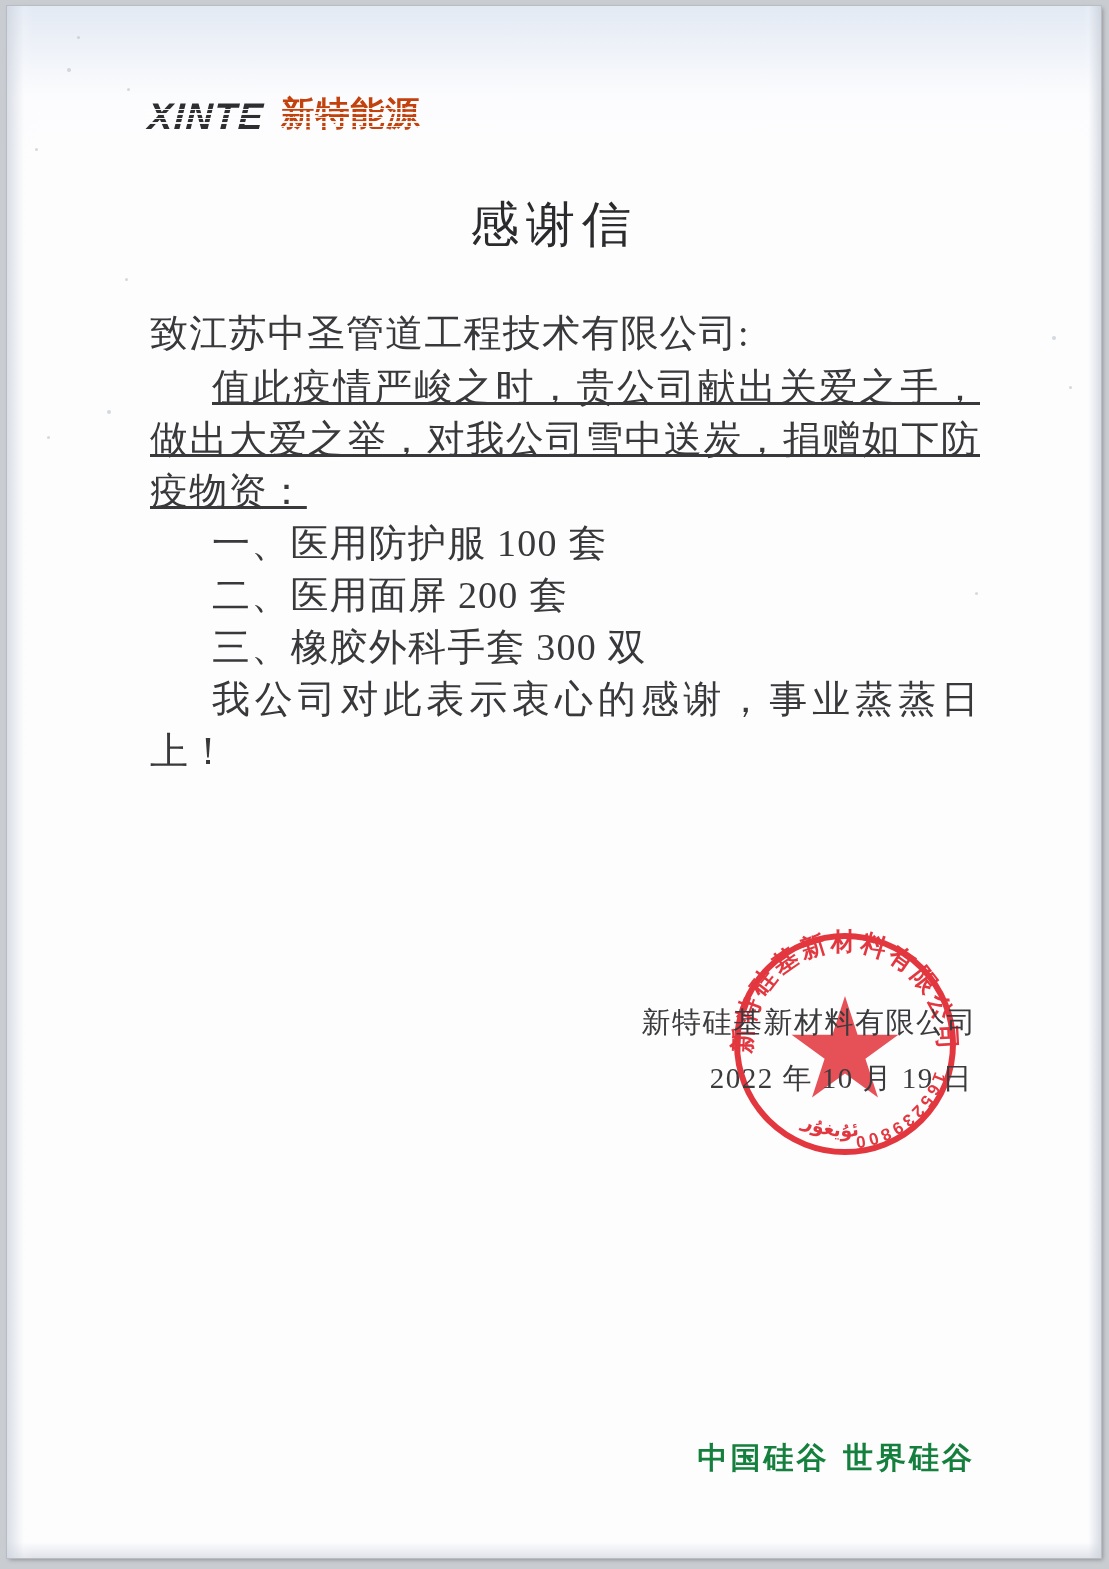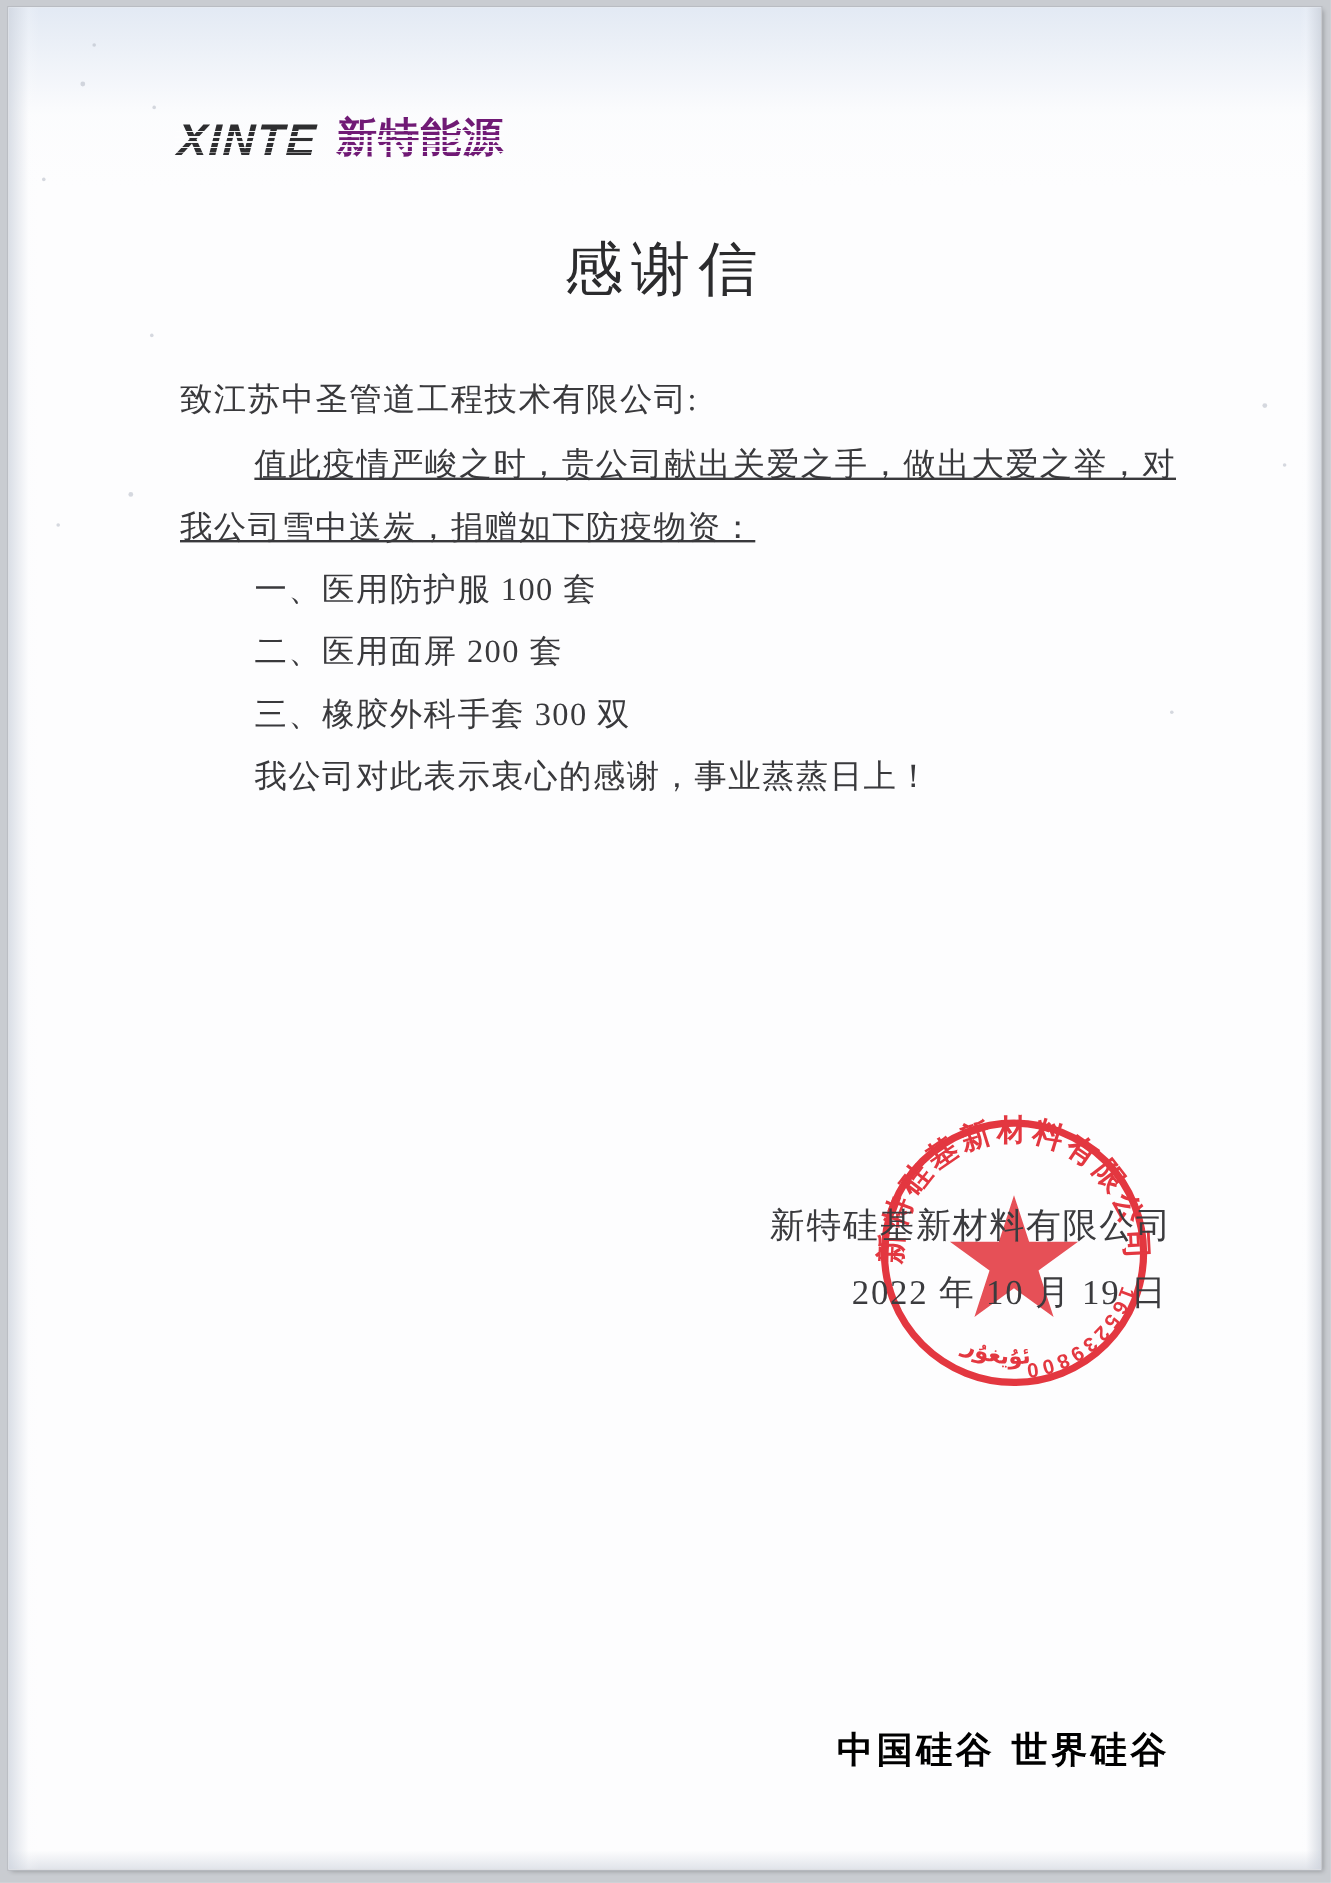--- a/index.html
+++ b/index.html
@@ -94,25 +94,25 @@
     background: repeating-linear-gradient(
       180deg,
       rgba(253,253,254,0) 0px,
       rgba(253,253,254,0) 3px,
       rgba(253,253,254,0.95) 3px,
       rgba(253,253,254,0.95) 4.4px
     );
     pointer-events: none;
   }
   .logo-cn {
-    font-family: Liberation Serif, serif;
+    font-family: Liberation Mono, monospace;
     font-weight: 700;
     font-size: 34px;
     letter-spacing: 1px;
-    color: #701a75;
+    color: #c2410c;
     line-height: 1;
     position: relative;
     padding-bottom: 2px;
   }
   .logo-cn::after {
     content: "";
     position: absolute;
     left: 0; right: 0; top: 18%; height: 62%;
     background: repeating-linear-gradient(
       180deg,
@@ -136,21 +136,21 @@
     letter-spacing: 7px;
     color: #2b2b2d;
   }
 
   .body-block {
     position: absolute;
     left: 143px;
     top: 301px;
     width: 830px;
     color: #39393c;
-    font-size: 27px;
+    font-size: 38px;
     line-height: 52px;
     letter-spacing: 1.2px;
     text-align: justify;
     font-family: "Liberation Serif", "DejaVu Serif", serif;
   }
   .salutation { margin: 0 0 2px 0; }
   .para {
     margin: 0;
     text-indent: 62px;
     text-decoration: underline;
@@ -204,21 +204,21 @@
   .footer {
     position: absolute;
     left: 0;
     right: 126px;
     top: 1432px;
     text-align: right;
     font-family: "DejaVu Sans", "Liberation Sans", sans-serif;
     font-weight: 700;
     font-size: 30px;
     letter-spacing: 3px;
-    color: #000000;
+    color: #15803d;
   }
 </style>
 </head>
 <body>
 
 <div class="scan-wrap">
   <div class="page">
 
     <div class="edge-right"></div>
     <div class="edge-bottom"></div>

